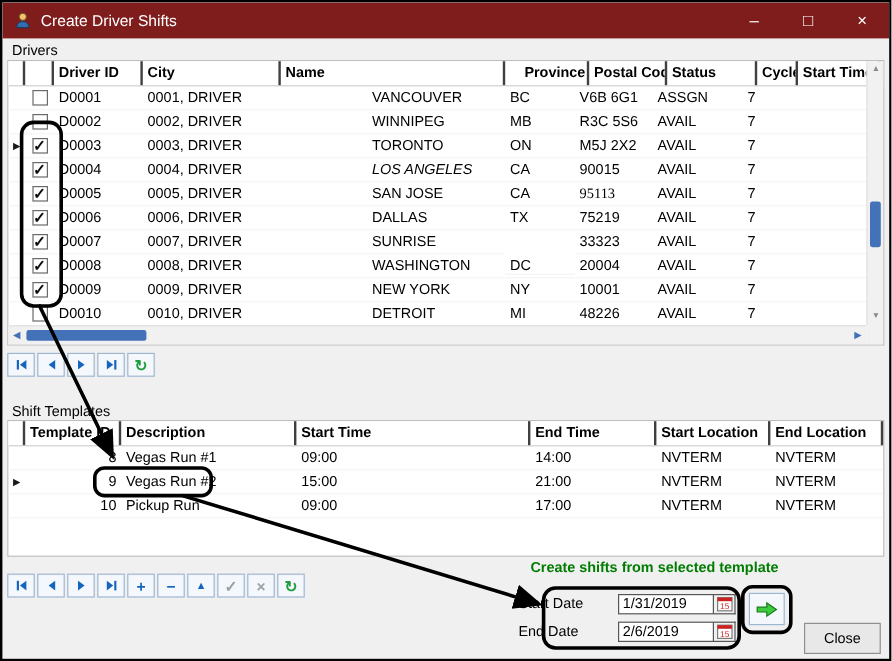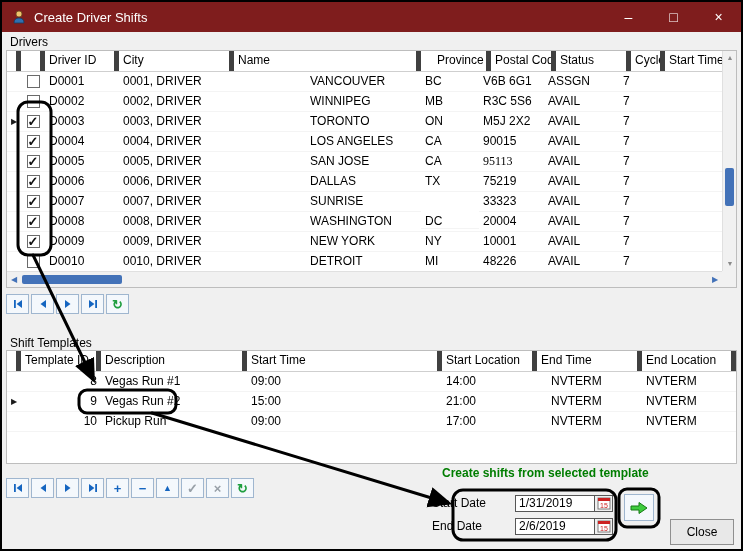--- a/index.html
+++ b/index.html
@@ -13,21 +13,21 @@
   .capbtn{width:45px;height:100%;display:flex;align-items:center;justify-content:center;font-size:14px;color:#fff;cursor:default;}
 
   .sec-label{position:absolute;left:8px;font-size:12px;color:#000;}
 
   
   .grid{position:absolute;background:#fff;border:1px solid #bdbdbd;box-sizing:border-box;}
   .grid.drivers{left:4px;top:48px;width:731px;height:238px;}
   .grid.templates{left:4px;top:348px;width:731px;height:114px;}
   .hdr{display:flex;height:20px;border-bottom:1px solid #cfcfcf;background:#fff;}
   .cell{box-sizing:border-box;font-size:12px;line-height:19px;padding:0 4px;white-space:nowrap;overflow:hidden;color:#000;flex:0 0 auto;}
-  .hcell{border-right:5px solid #404040;}
+  .hcell{border-right:2px solid #404040;font-weight:bold;}
   .row{display:flex;height:20px;}
   .row .cell{border-bottom:1px solid #f4f4f4;}
   .ind{padding:0;text-align:center;font-size:8px;line-height:20px;color:#1a1a1a;}
   .cbc{display:flex;align-items:center;justify-content:center;padding:0;}
   .cb{width:13px;height:13px;border:1px solid #6a6a6a;background:#fff;font-size:13px;line-height:11px;font-weight:bold;color:#101010;text-align:center;box-sizing:border-box;}
   .num{text-align:right;}
 
   
   .vscroll{position:absolute;top:0;right:0;bottom:16px;width:14px;background:#f1f1f1;border-left:1px solid #e0e0e0;box-sizing:border-box;}
   .sarrow{position:absolute;left:0;width:14px;height:14px;text-align:center;font-size:7px;line-height:14px;color:#8a8a8a;}
@@ -144,21 +144,21 @@
           <div class="cell" style="width: 34px;">7</div>
           <div class="cell" style="width: 69px;"></div>
         </div>
         <div class="row">
           <div class="cell ind" style="width: 14px;"></div>
           <div class="cell cbc" style="width: 24px;">
             <div class="cb checked">✓</div>
           </div>
           <div class="cell" style="width: 74px;">D0004</div>
           <div class="cell" style="width: 187px;">0004, DRIVER</div>
-          <div class="cell" style="width: 115px;">LOS ANGELES</div>
+          <div class="cell" style="width: 115px; font-style: italic;">LOS ANGELES</div>
           <div class="cell" style="width: 58px;">CA</div>
           <div class="cell" style="width: 65px;">90015</div>
           <div class="cell" style="width: 75px;">AVAIL</div>
           <div class="cell" style="width: 34px;">7</div>
           <div class="cell" style="width: 69px;"></div>
         </div>
         <div class="row">
           <div class="cell ind" style="width: 14px;"></div>
           <div class="cell cbc" style="width: 24px;">
             <div class="cb checked">✓</div>
@@ -285,22 +285,22 @@
   </div>
 
   <div class="sec-label" style="top:334px;">Shift Templates</div>
 
   <div class="grid templates">
     <div class="hdr">
         <div class="cell hcell" style="width: 14px;"></div>
         <div class="cell hcell" style="width: 80px;">Template ID</div>
         <div class="cell hcell" style="width: 146px;">Description</div>
         <div class="cell hcell" style="width: 195px;">Start Time</div>
+        <div class="cell hcell" style="width: 105px;">End Time</div>
         <div class="cell hcell" style="width: 95px;">Start Location</div>
-        <div class="cell hcell" style="width: 105px;">End Time</div>
         <div class="cell hcell" style="width: 94px;">End Location</div>
       </div>
     <div class="body">
         <div class="row">
           <div class="cell ind" style="width: 14px;"></div>
           <div class="cell num" style="width: 80px;">8</div>
           <div class="cell" style="width: 146px;">Vegas Run #1</div>
           <div class="cell" style="width: 195px;">09:00</div>
           <div class="cell" style="width: 105px;">14:00</div>
           <div class="cell" style="width: 95px;">NVTERM</div>

